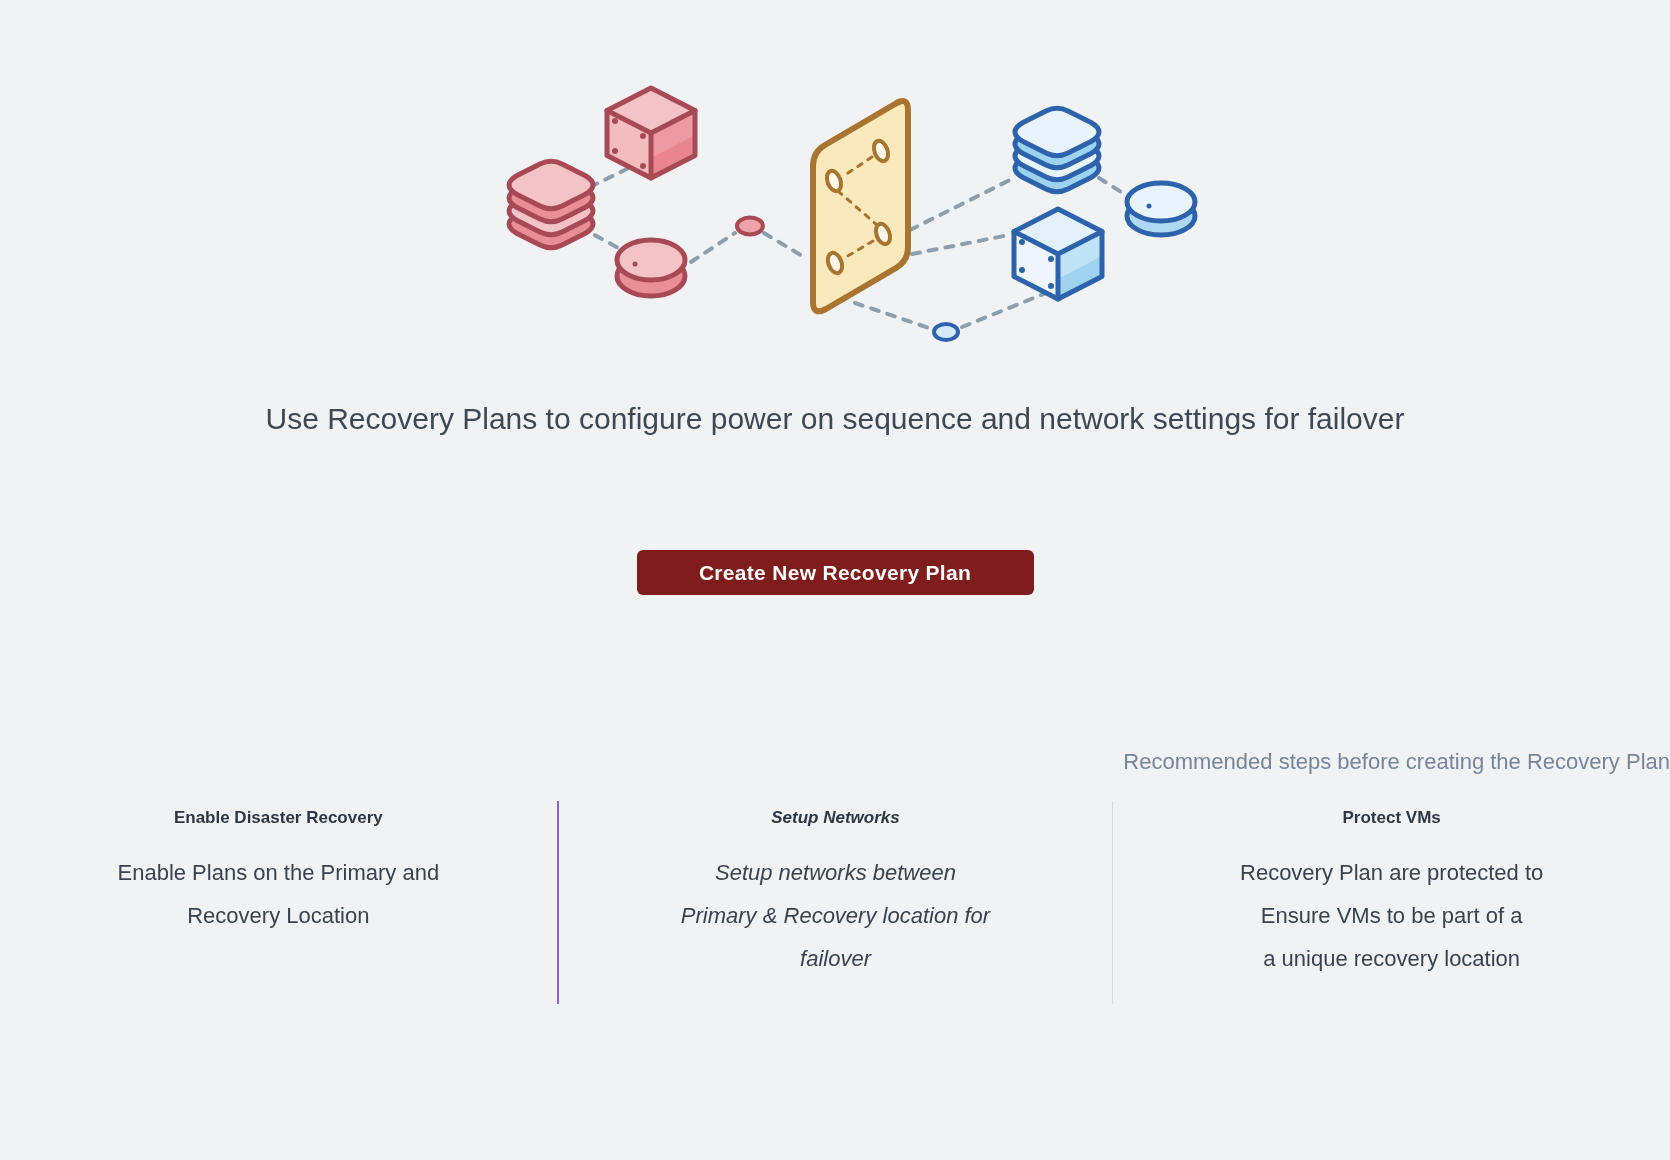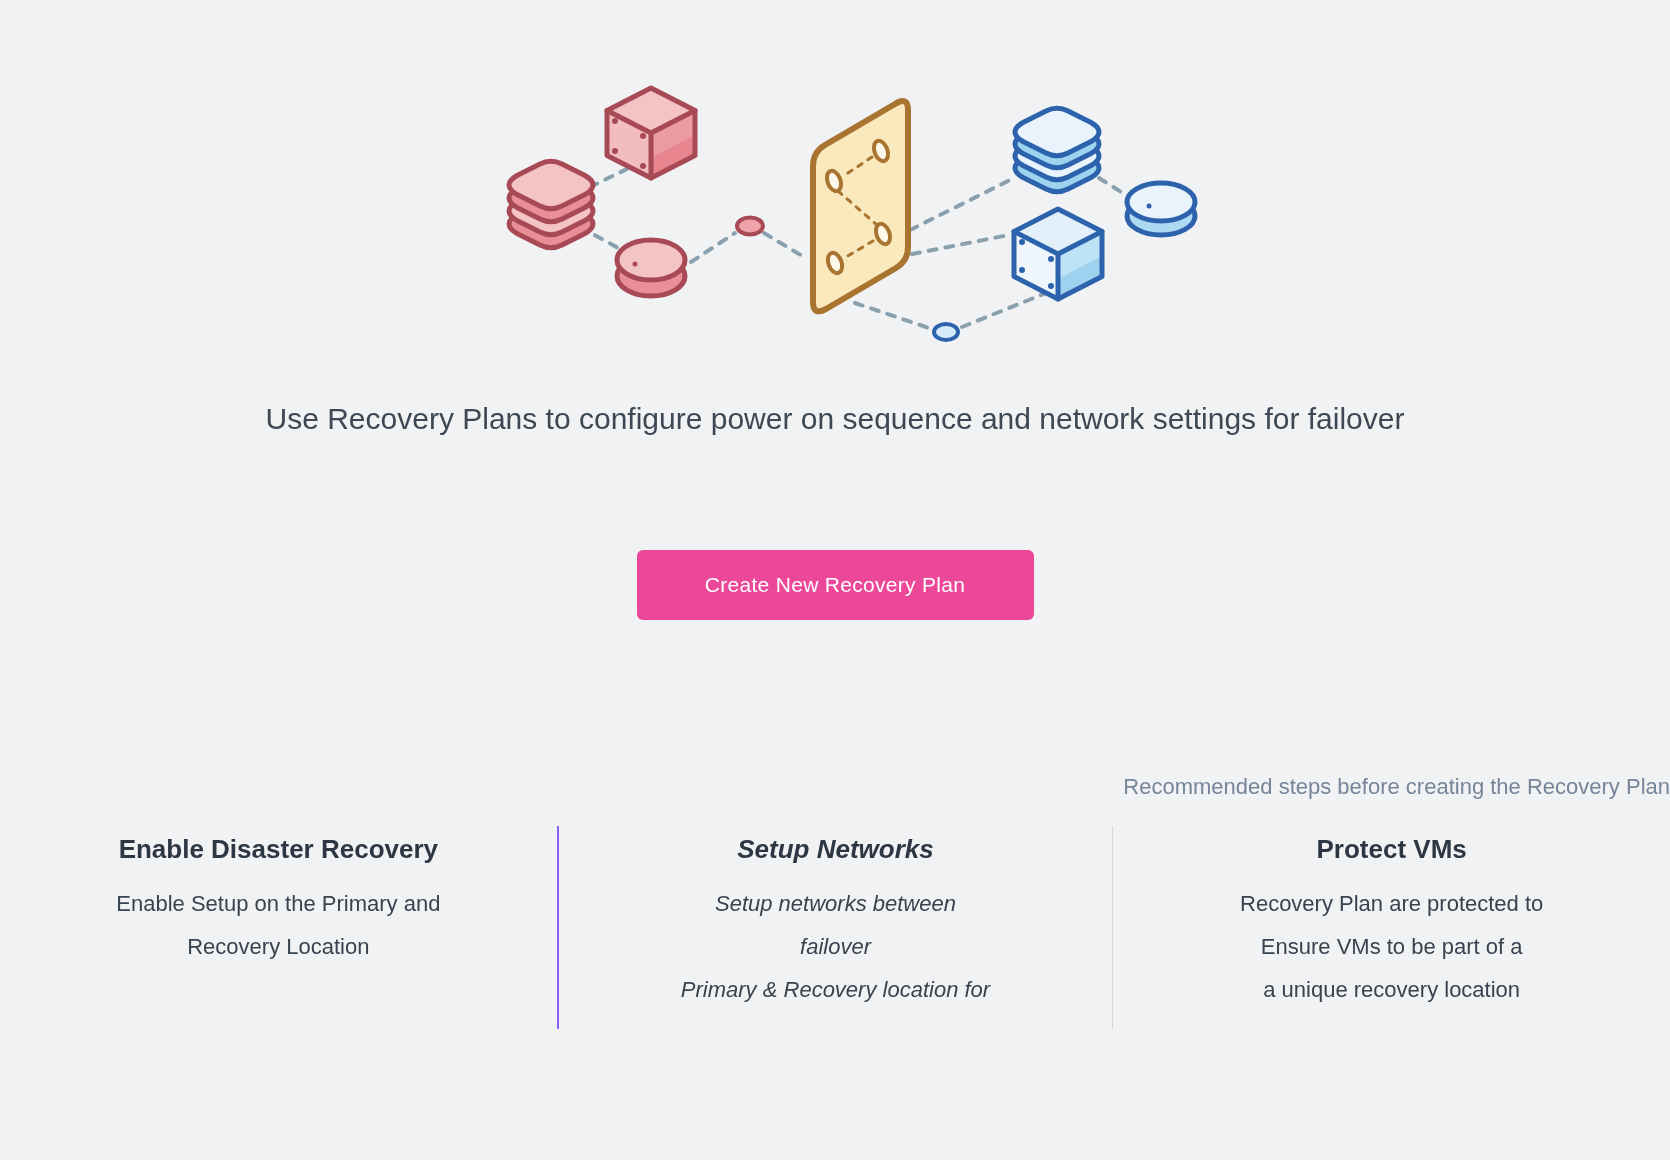--- a/index.html
+++ b/index.html
@@ -28,29 +28,29 @@
     margin:44px 0 0 0;
     font-size:30px;
     font-weight:400;
     color:#3d4854;
     line-height:30px;
   }
   .cta-row{ margin-top:116px; }
   .cta-button{
     display:inline-block;
     min-width:397px;
-    height:70px;
+    height:45px;
     box-sizing:border-box;
-    background:#ec4899;
+    background:#7f1d1d;
     border:none;
     border-radius:6px;
     color:#ffffff;
     font-family:"Liberation Sans", sans-serif;
     font-size:21px;
-    font-weight:400;
+    font-weight:700;
     letter-spacing:.3px;
     cursor:pointer;
     padding:0 36px;
   }
   .steps-heading{
     margin:152px 0 0 0;
     text-align:right;
     font-size:22px;
     font-weight:400;
     color:#76859a;
@@ -62,22 +62,22 @@
     display:grid;
     grid-template-columns:1fr 1fr 1fr;
   }
   .step{ text-align:center; padding:0 40px; }
   .step-mid{
     border-left:2px solid #8b5cf6;
     border-right:1px solid #d7d9dc;
     font-style:italic;
   }
   .step h3{
-    margin:8px;
-    font-size:26px;
+    margin:2px;
+    font-size:17px;
     font-weight:700;
     color:#2d3743;
     line-height:30px;
   }
   .step .desc{ margin-top:18px; }
   .step .line{
     margin:0;
     font-size:22px;
     font-weight:400;
     color:#39434f;
@@ -185,31 +185,31 @@
     <button class="cta-button">Create New Recovery Plan</button>
   </div>
 
   <p class="steps-heading">Recommended steps before creating the Recovery Plan</p>
 
   <div class="steps-grid">
 
     <div class="step">
       <h3>Enable Disaster Recovery</h3>
       <div class="desc">
-        <p class="line">Enable Setup on the Primary and</p>
+        <p class="line">Enable Plans on the Primary and</p>
         <p class="line">Recovery Location</p>
       </div>
     </div>
 
     <div class="step step-mid">
       <h3>Setup Networks</h3>
       <div class="desc">
         <p class="line">Setup networks between</p>
+        <p class="line">Primary &amp; Recovery location for</p>
         <p class="line">failover</p>
-        <p class="line">Primary &amp; Recovery location for</p>
       </div>
     </div>
 
     <div class="step">
       <h3>Protect VMs</h3>
       <div class="desc">
         <p class="line">Recovery Plan are protected to</p>
         <p class="line">Ensure VMs to be part of a</p>
         <p class="line">a unique recovery location</p>
       </div>

